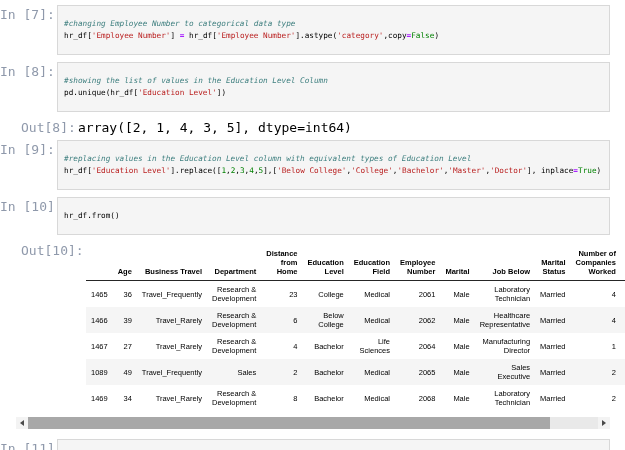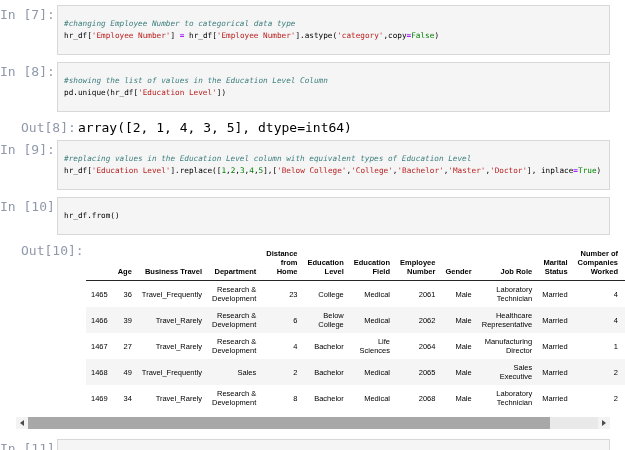--- a/index.html
+++ b/index.html
@@ -143,22 +143,22 @@
       <thead>
             <tr>
               <th></th>
               <th>Age</th>
               <th>Business Travel</th>
               <th>Department</th>
               <th>Distance from Home</th>
               <th>Education Level</th>
               <th>Education Field</th>
               <th>Employee Number</th>
-              <th>Gender</th>
-              <th>Job Role</th>
+              <th>Marital</th>
+              <th>Job Below</th>
               <th>Marital Status</th>
               <th>Number of Companies Worked</th>
               <th>Worked Overtime</th>
             </tr>
           </thead>
           <tbody>
             <tr>
               <th>1465</th>
               <td>36</td>
               <td>Travel_Frequently</td>
@@ -197,21 +197,21 @@
               <td>Bachelor</td>
               <td>Life Sciences</td>
               <td>2064</td>
               <td>Male</td>
               <td>Manufacturing Director</td>
               <td>Married</td>
               <td>1</td>
               <td>Yes</td>
             </tr>
             <tr>
-              <th>1468</th>
+              <th>1089</th>
               <td>49</td>
               <td>Travel_Frequently</td>
               <td>Sales</td>
               <td>2</td>
               <td>Bachelor</td>
               <td>Medical</td>
               <td>2065</td>
               <td>Male</td>
               <td>Sales Executive</td>
               <td>Married</td>

